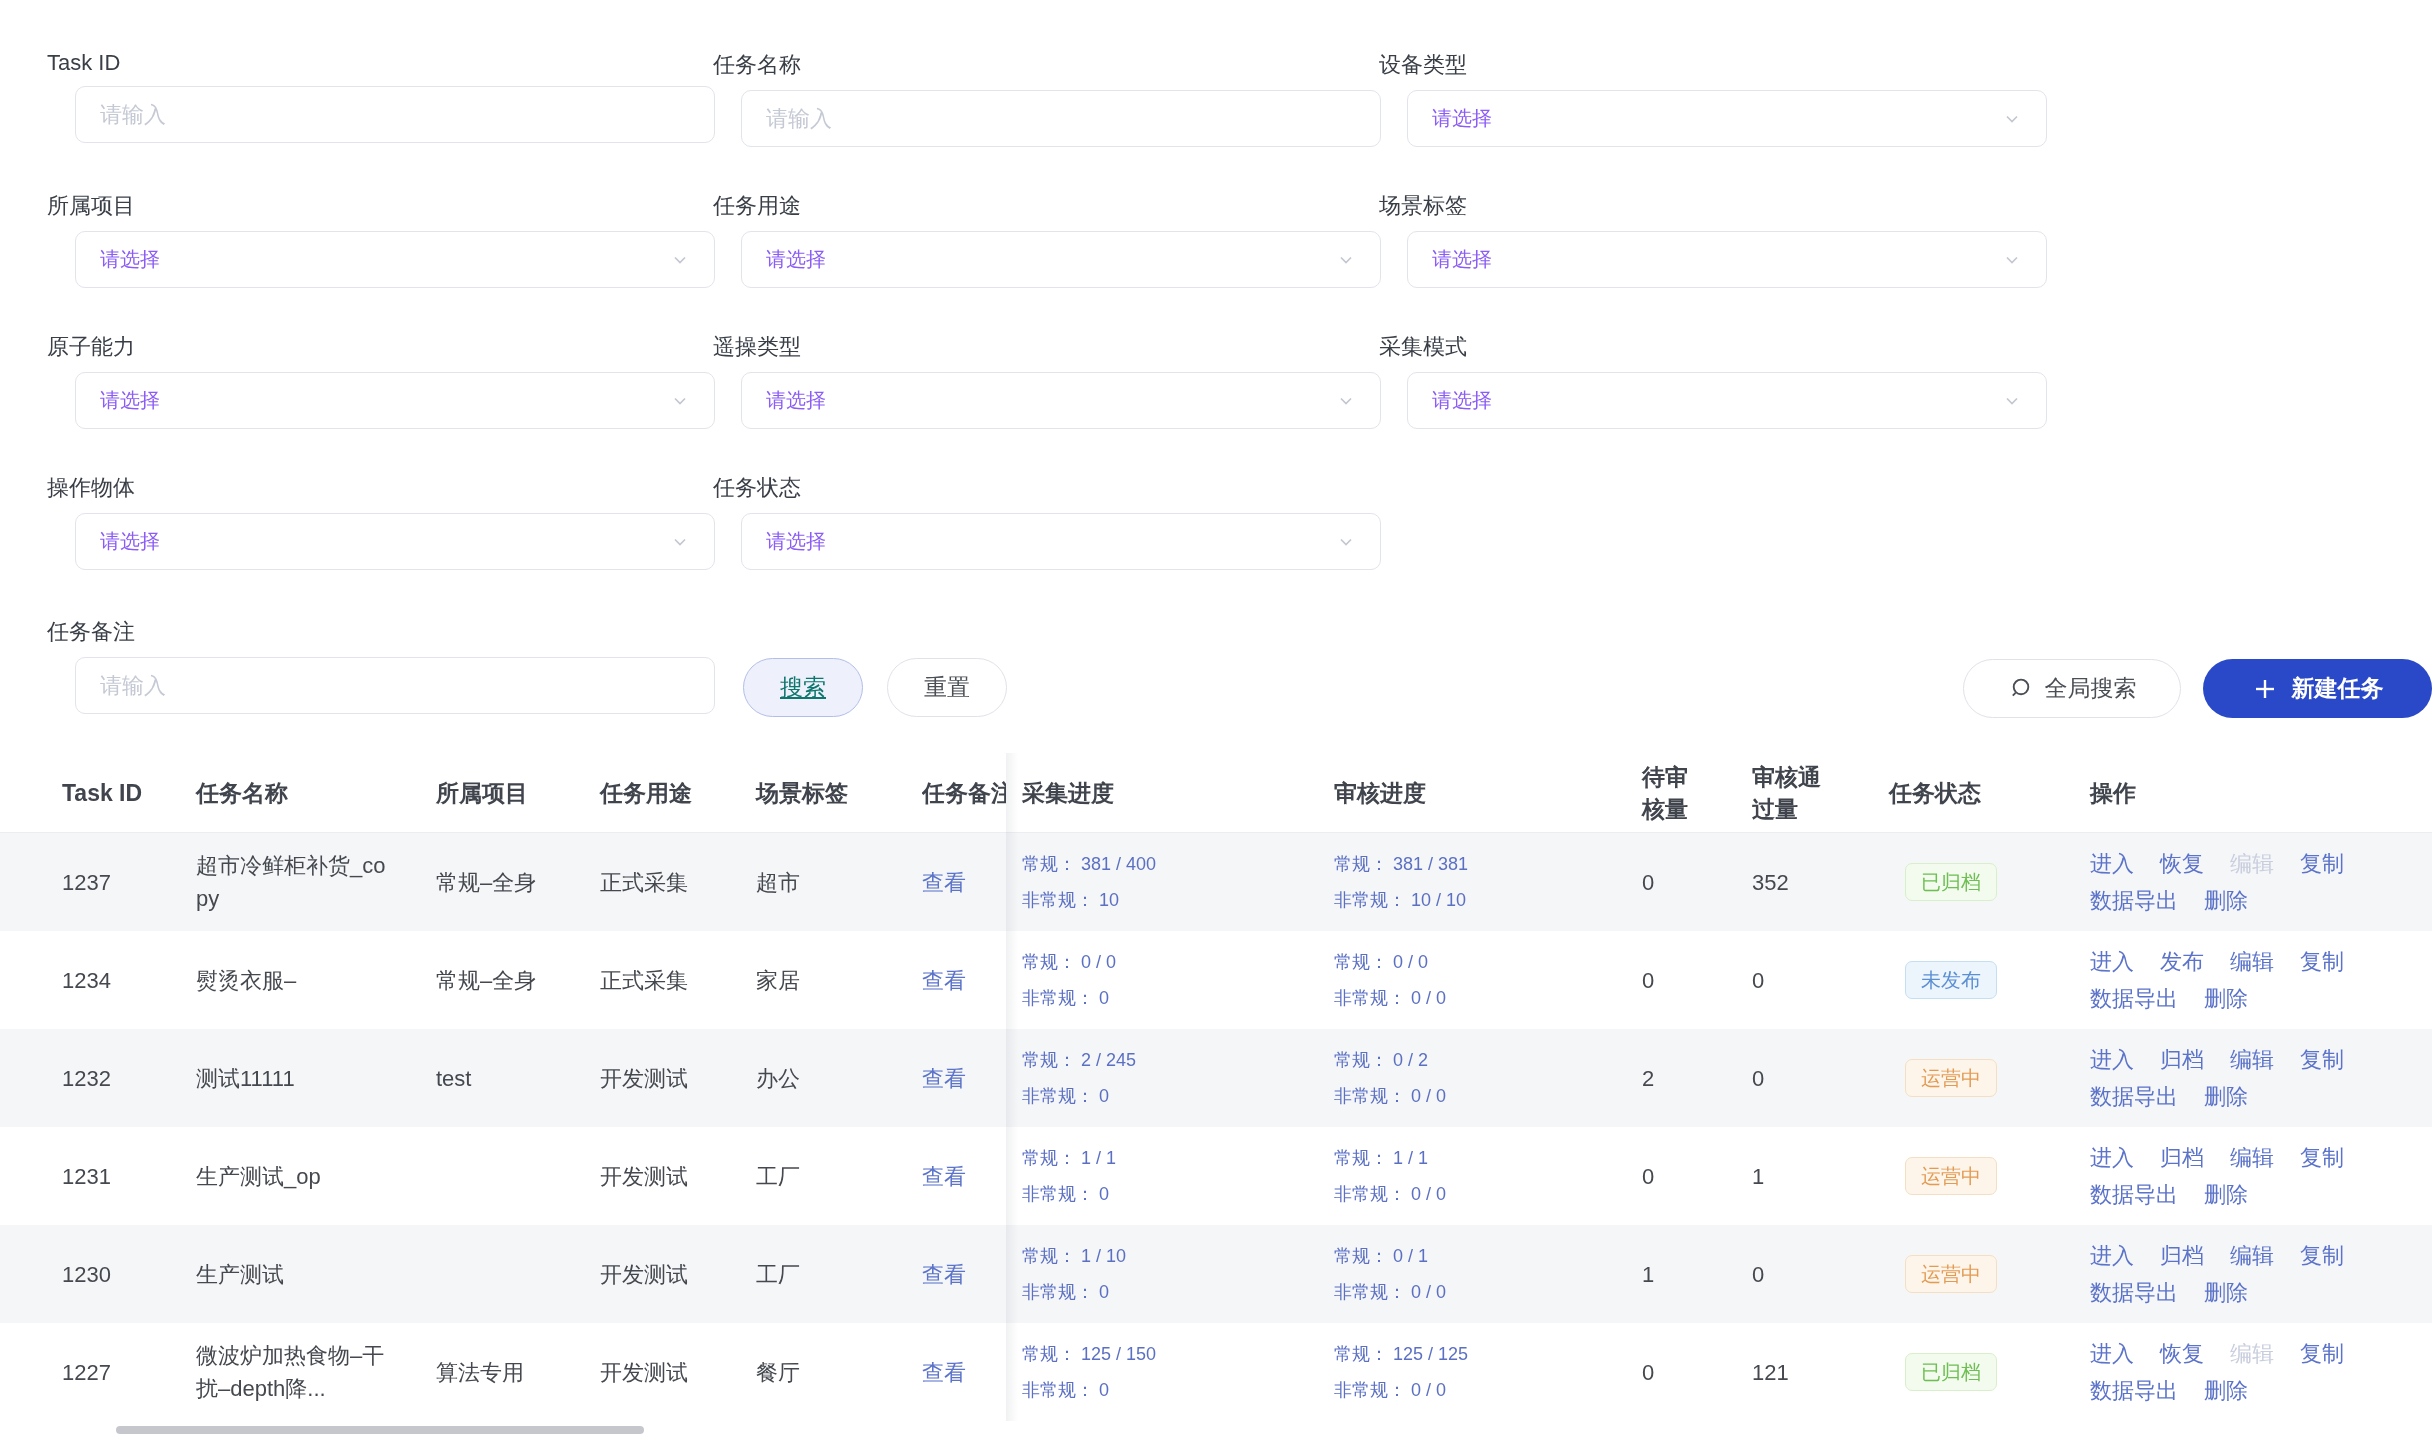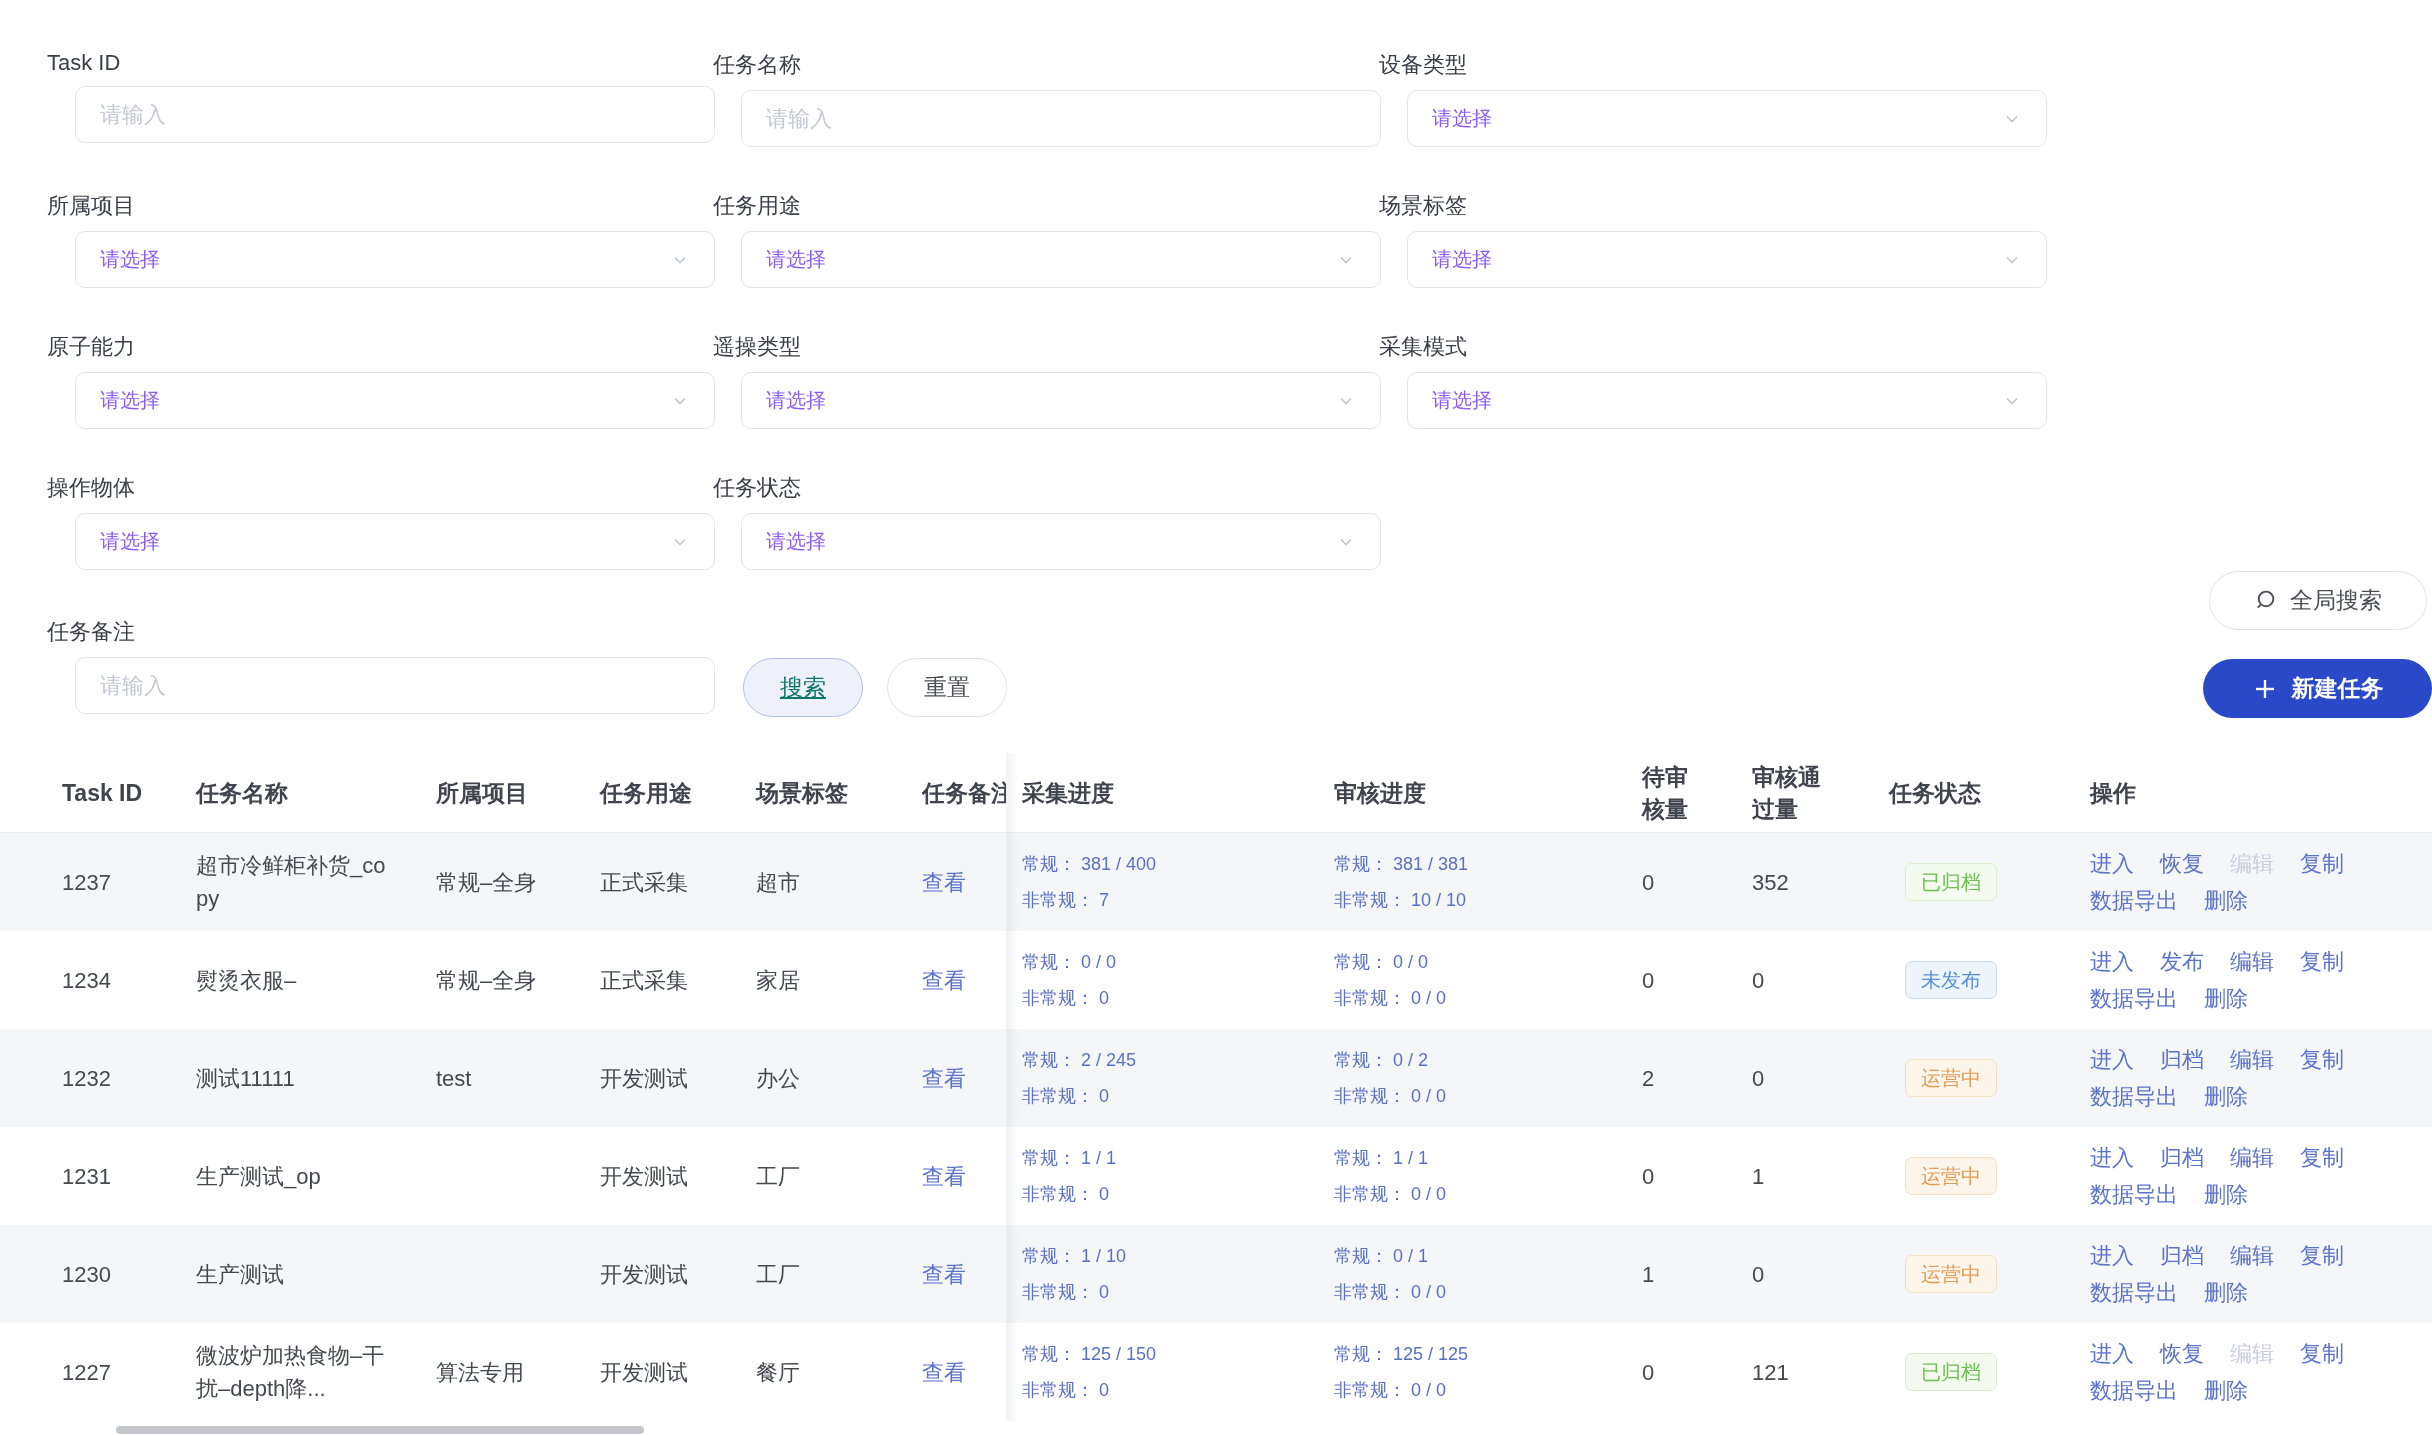--- a/index.html
+++ b/index.html
@@ -22,21 +22,21 @@
   .daterange .cal { margin-left:26px; display:flex; }
   .daterange .dph { flex:1; text-align:center; font-size:22px; color:#c5c9d4; }
   .daterange .dsep { font-size:22px; color:#3c414b; padding:0 4px; }
 
   .lastrow { display:flex; align-items:center; margin-top:44px; position:relative; width:2385px; }
   .lastrow .fgroup { margin-right:28px; }
   .btn { display:inline-flex; align-items:center; justify-content:center; height:59px; border-radius:30px;
     font-size:23px; cursor:pointer; border:1px solid transparent; white-space:nowrap; }
   .btn-search { width:120px; background:#eef1fb; border-color:#b2bee9; color:#0f766e; margin-top:44px;text-decoration:underline; }
   .btn-reset  { width:120px; background:#fff; border-color:#e0e2e9; color:#4a4e55; margin-left:24px; margin-top:44px; }
-  .rightbtns { position:absolute; right:0; bottom:-1px; display:flex; align-items:center; gap:29px;flex-direction:column; }
+  .rightbtns { position:absolute; right:0; bottom:-1px; display:flex; align-items:center; gap:22px; }
   .btn-global { width:218px; background:#fff; border-color:#e0e2e9; color:#4a4e55; gap:12px; }
   .btn-new { width:229px; background:#2a49c9; color:#fff; font-weight:600; gap:14px; }
 
   
   .table { position:absolute; left:0; top:753px; width:2432px; }
   .thead { display:flex; height:80px; border-bottom:1px solid #ebedf1; background:#fff; }
   .th { flex:0 0 auto; display:flex; flex-direction:column; justify-content:center; font-size:23px;
     font-weight:600; color:#40444d; line-height:32px; }
   .trow { display:flex; height:98px; background:#fff; }
   .trow.striped { background:#f5f6f8; }
@@ -255,21 +255,21 @@
           </div>
     <div class="td c5">
             <span class="rscene">超市</span>
           </div>
     <div class="td c6">
             <a class="link rnote">查看</a>
           </div>
     <div class="td c7">
             <div class="prog rcollect">
               <div>常规： 381 / 400</div>
-              <div>非常规： 7</div>
+              <div>非常规： 10</div>
             </div>
           </div>
     <div class="td c8">
             <div class="prog rreview">
               <div>常规： 381 / 381</div>
               <div>非常规： 10 / 10</div>
             </div>
           </div>
     <div class="td c9">
             <span class="rpending">0</span>

